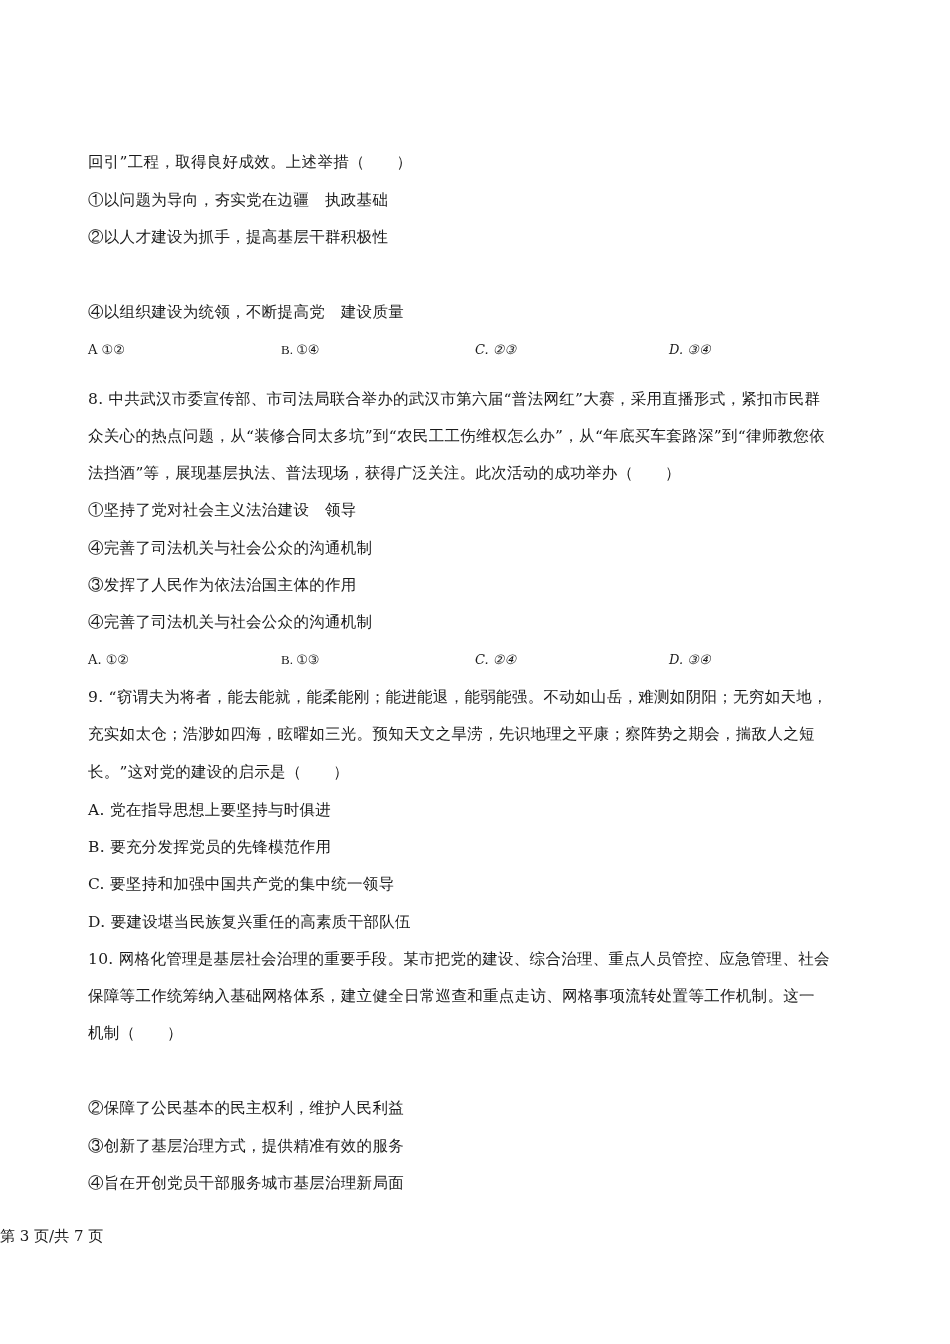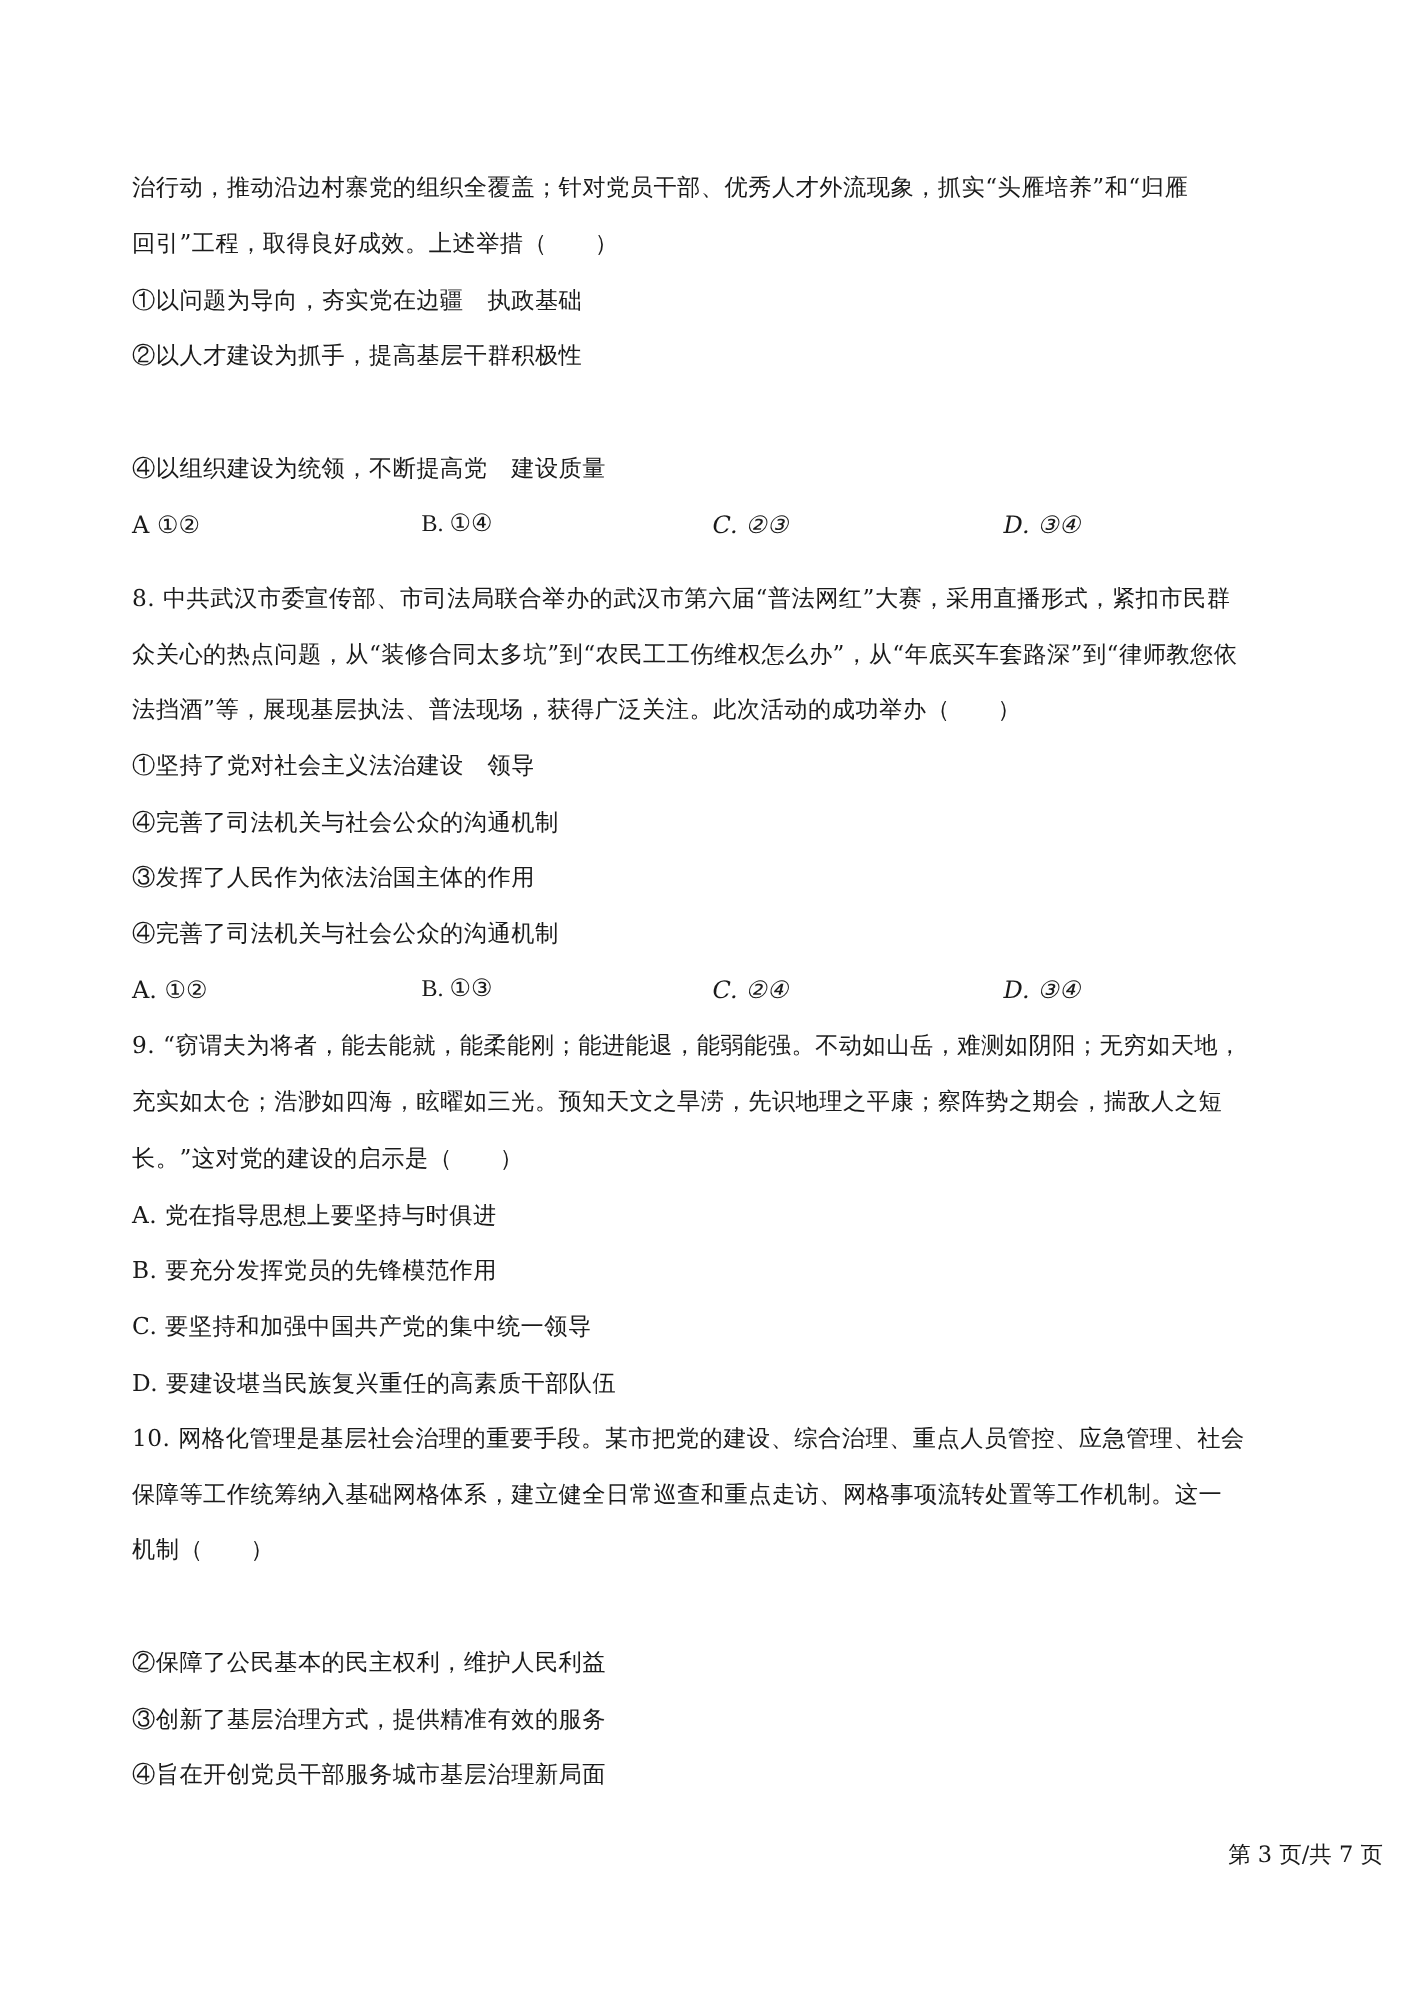--- a/index.html
+++ b/index.html
@@ -1,30 +1,29 @@
 <!DOCTYPE html>
 <html><head>
 <meta charset="utf-8">
 <style>
   html, body { margin: 0; padding: 0; background: #ffffff; }
   body { width: 950px; height: 1344px; position: relative; overflow: hidden;
          font-family: "DejaVu Serif", "Liberation Serif", serif; color: #1a1a1a; }
   .page { position: absolute; left: 0; top: 0; width: 950px; height: 1344px; }
   .line { position: absolute; left: 88px; font-size: 15.5px; line-height: 20px; white-space: nowrap; letter-spacing: 0.3px; }
-  .choices { position: absolute; left: 88px; font-size: 16px; line-height: 20px; width: 760px; height: 20px; }
+  .choices { position: absolute; left: 88px; font-size: 13px; line-height: 20px; width: 760px; height: 20px; }
   .choice { position: absolute; top: 0; white-space: nowrap; }
   .c0 { left: 0; } .c1 { left: 193px; font-family: Liberation Serif, serif; } .c2 { left: 387px; font-style: italic; } .c3 { left: 581px; font-style: italic; }
-  .footer { position: absolute; top: 1227px; left: 0; width: 922px; text-align: right; font-size: 15px; }
+  .footer { position: absolute; top: 1227px; left: 0; width: 922px; text-align: left; font-size: 15px; }
 </style>
 </head>
 <body>
 
 <div class="page">
 
-  <div class="line" style="top:115px">治行动，推动沿边村寨党的组织全覆盖；针对党员干部、优秀人才外流现象，抓实“头雁培养”和“归雁</div>
   <div class="line" style="top:152px">回引”工程，取得良好成效。上述举措（　　）</div>
   <div class="line" style="top:190px">①以问题为导向，夯实党在边疆　执政基础</div>
   <div class="line" style="top:227px">②以人才建设为抓手，提高基层干群积极性</div>
   <div class="line" style="top:302px">④以组织建设为统领，不断提高党　建设质量</div>
   <div class="choices" style="top:340px">
     <span class="choice c0">A  ①②</span>
     <span class="choice c1">B. ①④</span>
     <span class="choice c2">C. ②③</span>
     <span class="choice c3">D. ③④</span>
   </div>

